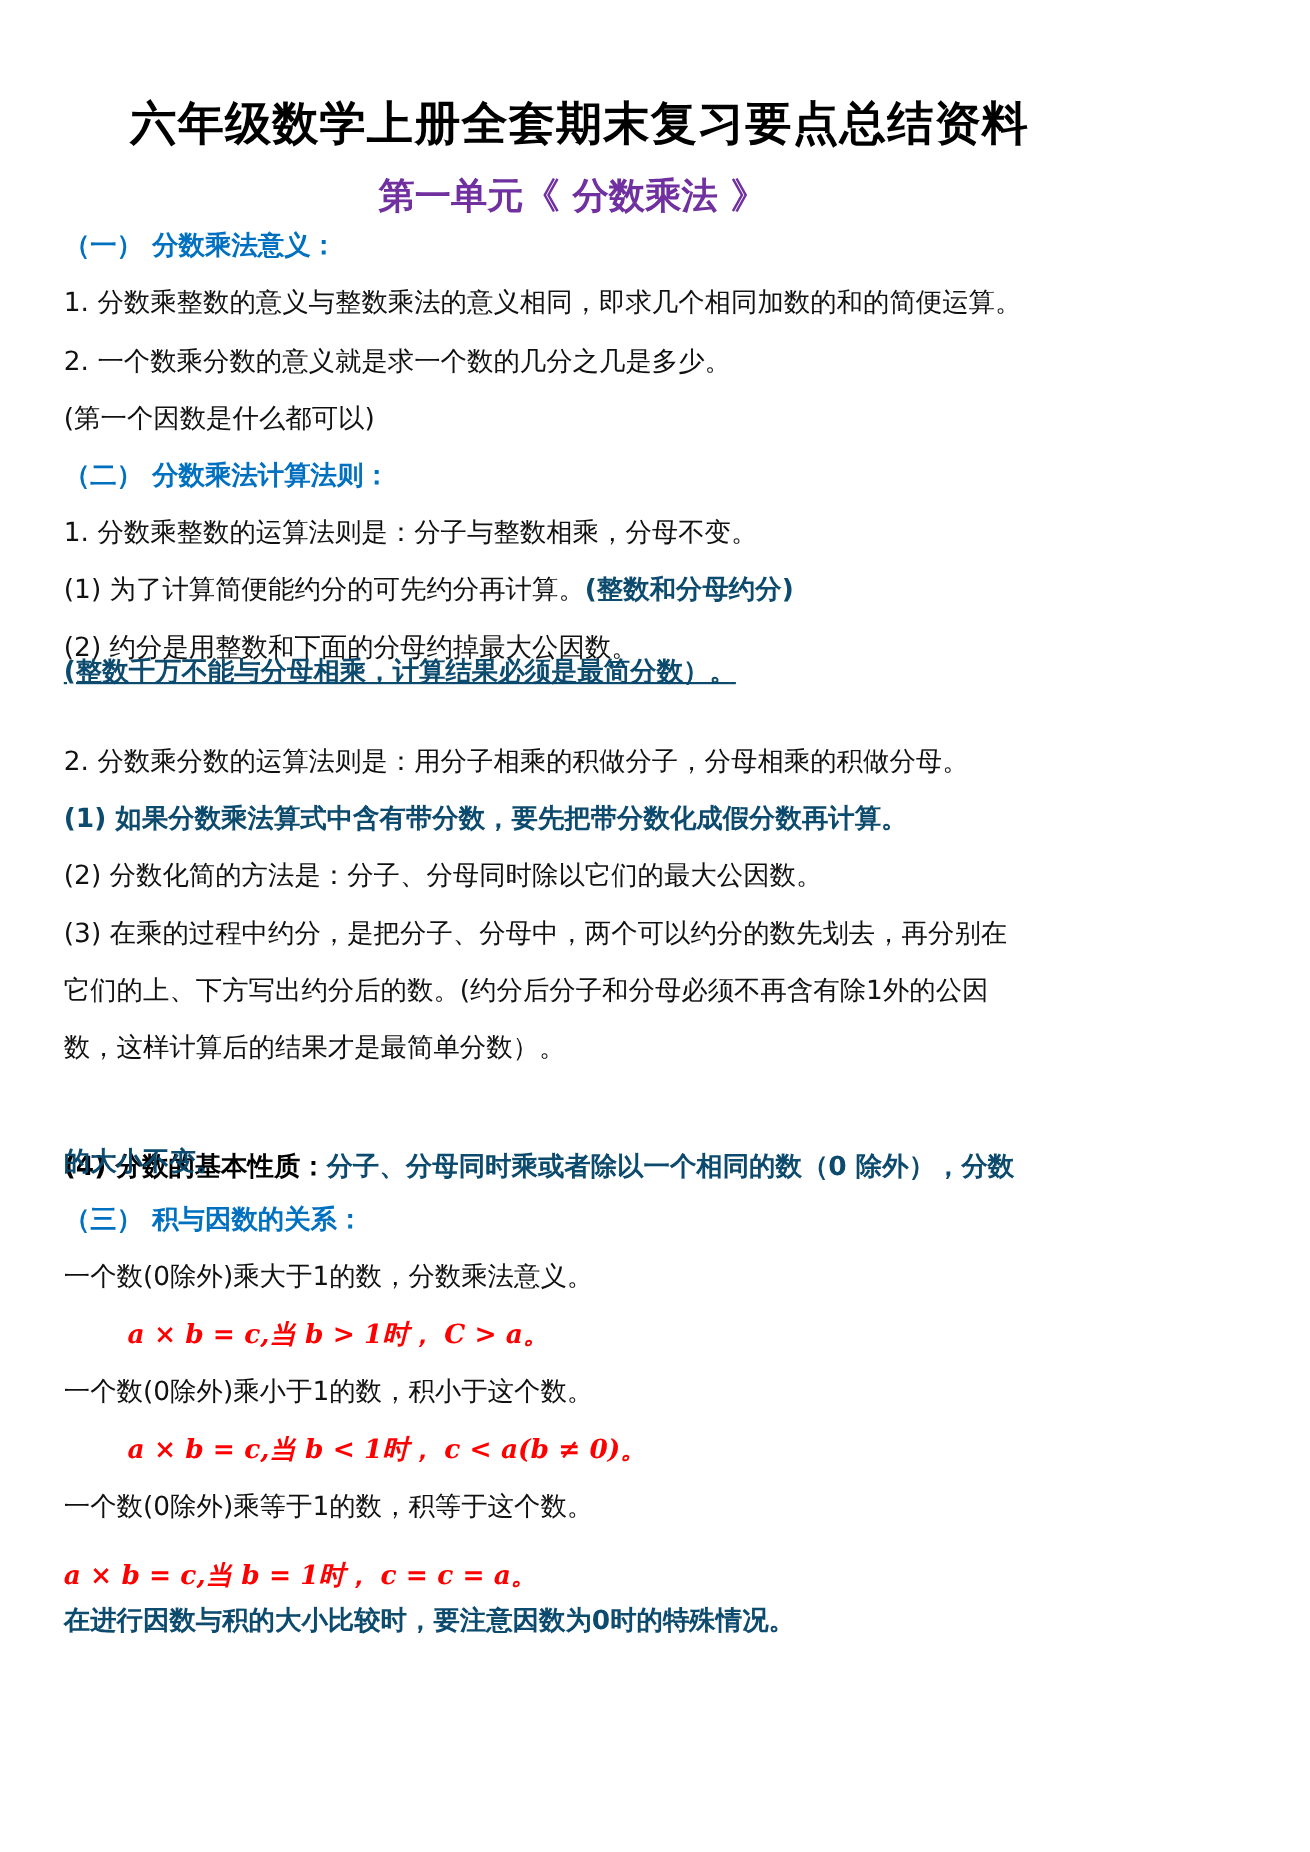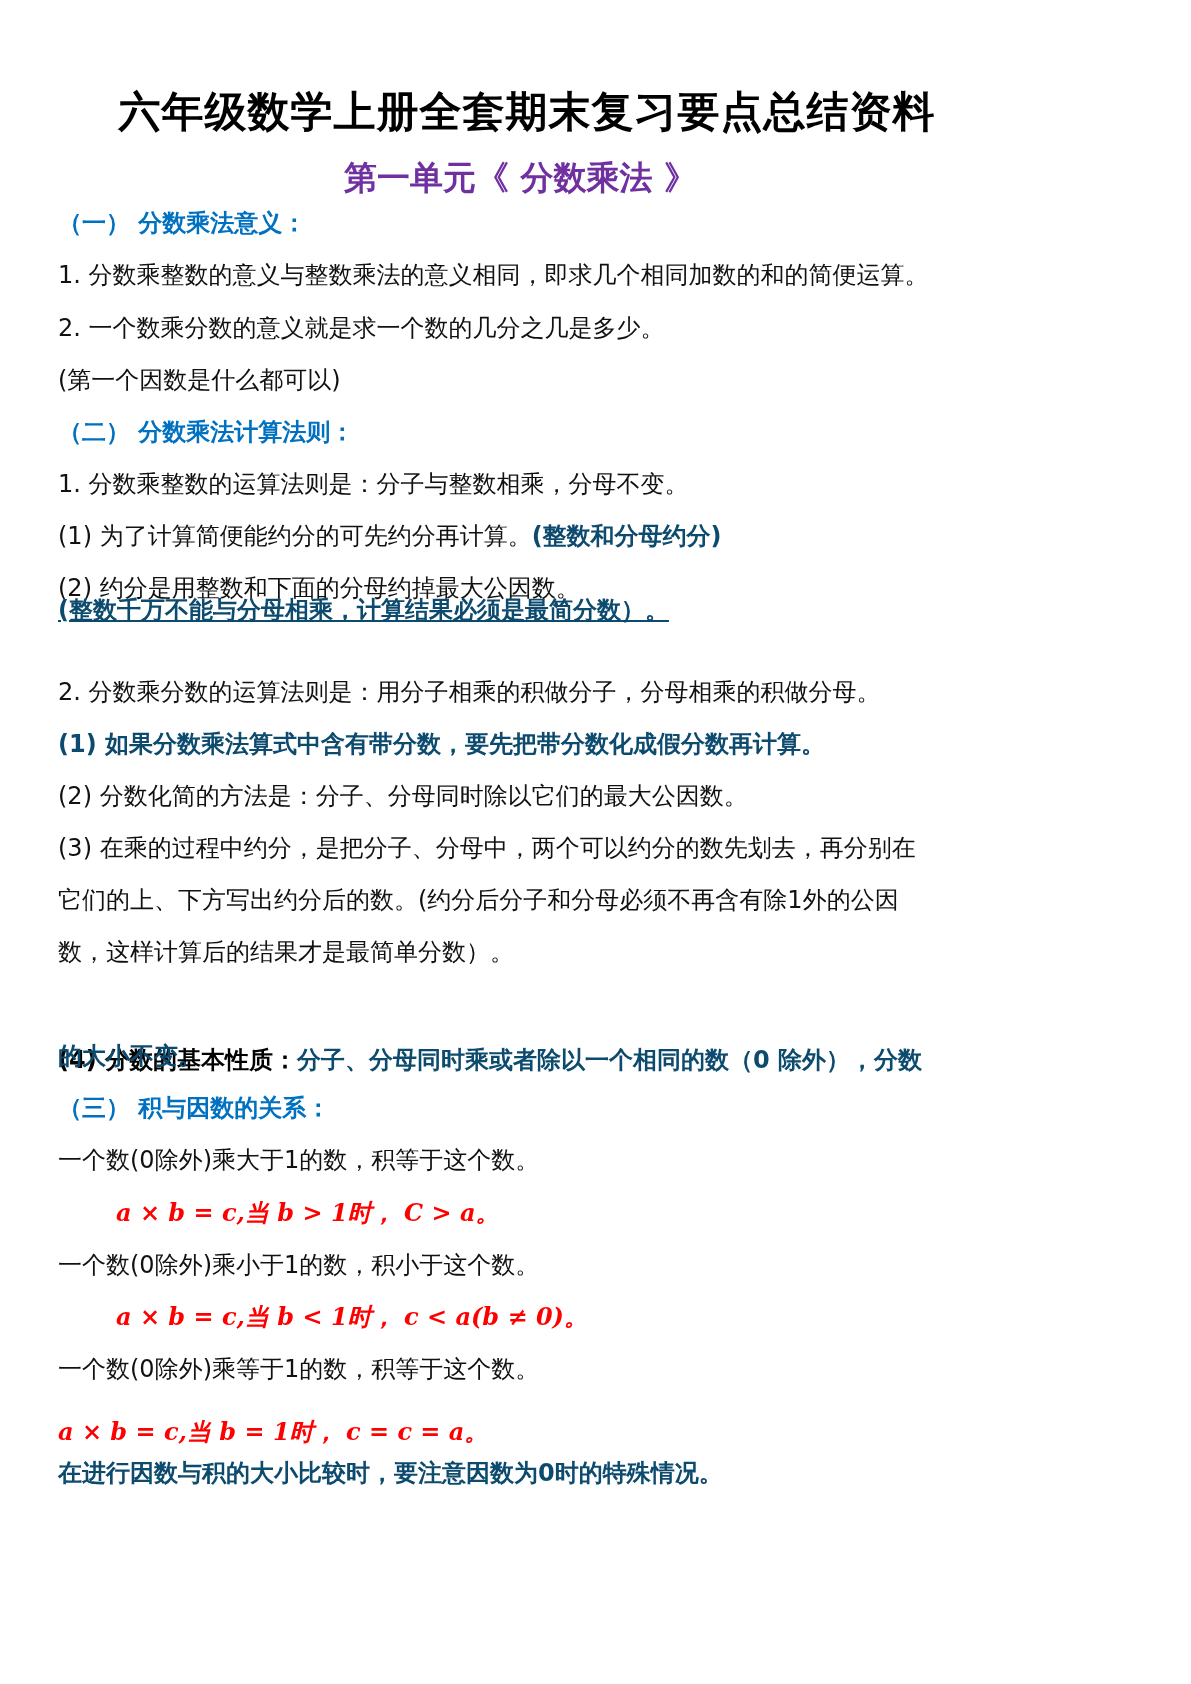--- a/index.html
+++ b/index.html
@@ -50,20 +50,20 @@
   <div class="line" style="top:778px;">(2) 分数化简的方法是：分子、分母同时除以它们的最大公因数。</div>
   <div class="line" style="top:830px;">(3) 在乘的过程中约分，是把分子、分母中，两个可以约分的数先划去，再分别在</div>
   <div class="line" style="top:882px;">它们的上、下方写出约分后的数。(约分后分子和分母必须不再含有除1外的公因</div>
   <div class="line" style="top:934px;">数，这样计算后的结果才是最简单分数）。</div>
   <div class="line" style="top:1042px;">
     <span class="black-bold">(4) 分数的基本性质：</span><span class="red">分子、分母同时乘或者除以一个相同的数（0 除外），分数</span>
   </div>
   <div class="line red" style="top:1038px;">的大小不变。</div>
 
   <div class="line heading" style="top:1090px;">（三） 积与因数的关系：</div>
-  <div class="line" style="top:1142px;">一个数(0除外)乘大于1的数，积等于这个数。</div>
+  <div class="line" style="top:1142px;">一个数(0除外)乘大于1的数，分数乘法意义。</div>
   <div class="line math indent" style="top:1195px;">a × b = c,当  b &gt; 1时， C &gt; a。</div>
   <div class="line" style="top:1247px;">一个数(0除外)乘小于1的数，积小于这个数。</div>
   <div class="line math indent" style="top:1299px;">a × b = c,当  b &lt; 1时， c &lt; a(b ≠ 0)。</div>
   <div class="line" style="top:1351px;">一个数(0除外)乘等于1的数，积等于这个数。</div>
   <div class="line math" style="top:1403px;margin-top:11px;">a × b = c,当  b = 1时， c  =  c = a。</div>
   <div class="line red" style="top:1455px;">在进行因数与积的大小比较时，要注意因数为0时的特殊情况。</div>
 </div>
 
 </body></html>

